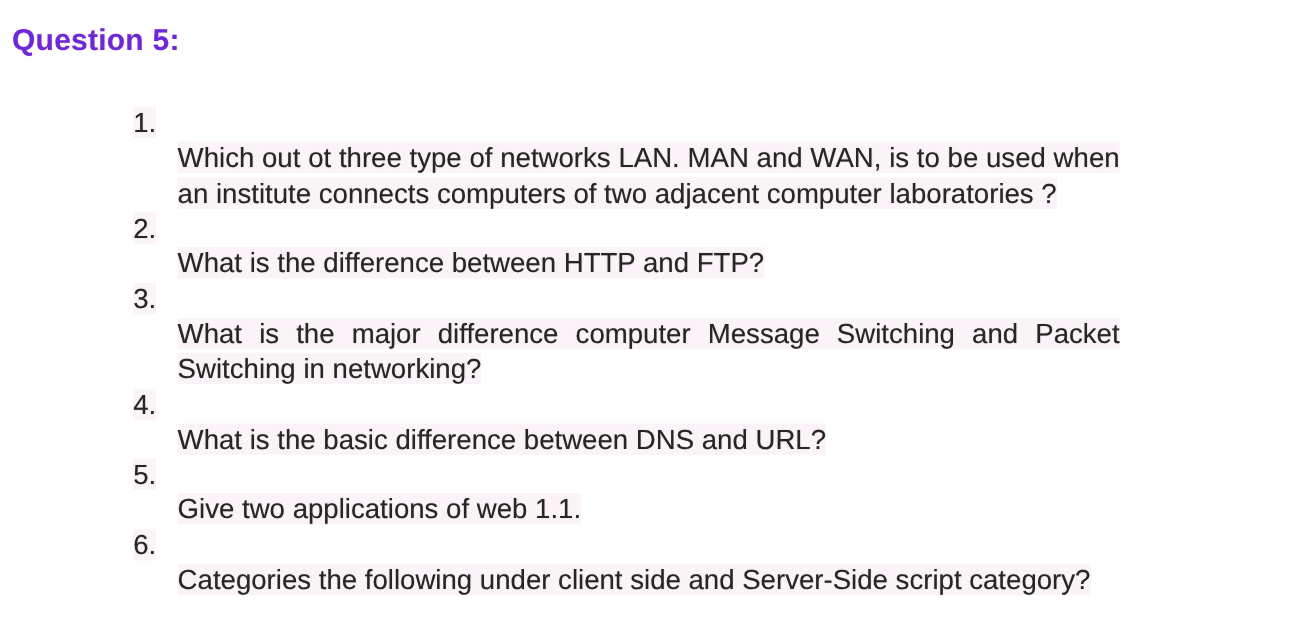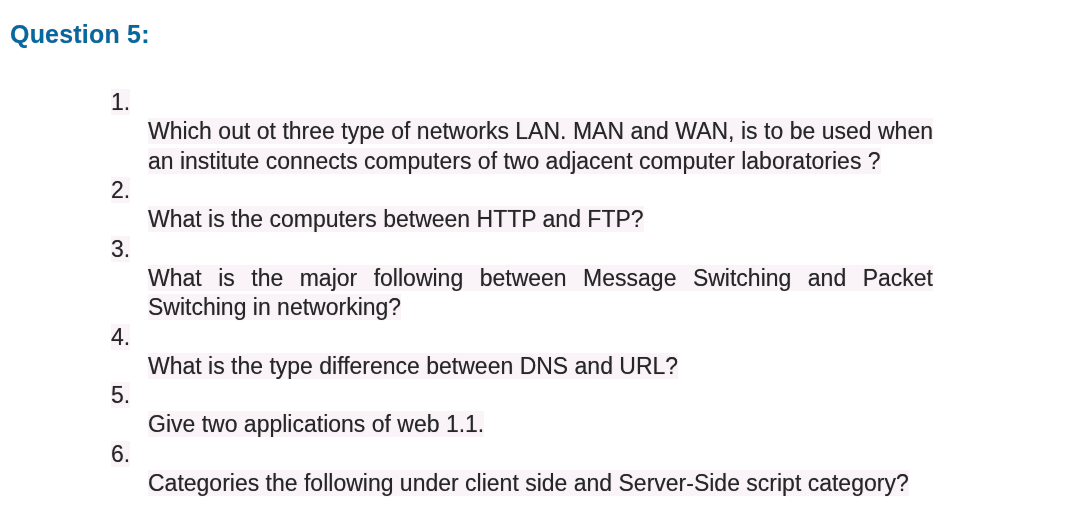--- a/index.html
+++ b/index.html
@@ -11,21 +11,21 @@
     color: #262626;
     overflow: hidden;
   }
   .page-title {
     position: absolute;
     top: 20px;
     left: 10px;
     font-size: 25px;
     font-weight: bold;
     letter-spacing: 0.2px;
-    color: #0369a1;
+    color: #6d28d9;
     text-shadow: 0 0 1px rgba(216,80,47,0.4);
   }
   .question-list {
     position: absolute;
     top: 88px;
     left: 111px;
     width: 822px;
     font-size: 23px;
     line-height: 29.5px;
     text-shadow: 0 0 0.8px rgba(38,38,38,0.45);
@@ -72,31 +72,31 @@
 
 <div class="question-list">
 
   <div class="q-row">
     <div class="q-num"><span class="hl">1.</span></div>
     <div class="q-text"><span class="hl">Which out ot three type of networks LAN. MAN and WAN, is to be used when an institute connects computers of two adjacent computer laboratories ?</span></div>
   </div>
 
   <div class="q-row">
     <div class="q-num"><span class="hl">2.</span></div>
-    <div class="q-text"><span class="hl">What is the computers between HTTP and FTP?</span></div>
+    <div class="q-text"><span class="hl">What is the difference between HTTP and FTP?</span></div>
   </div>
 
   <div class="q-row">
     <div class="q-num"><span class="hl">3.</span></div>
-    <div class="q-text"><span class="hl">What is the major following between Message Switching and Packet Switching in networking?</span></div>
+    <div class="q-text"><span class="hl">What is the major difference computer Message Switching and Packet Switching in networking?</span></div>
   </div>
 
   <div class="q-row">
     <div class="q-num"><span class="hl">4.</span></div>
-    <div class="q-text"><span class="hl">What is the type difference between DNS and URL?</span></div>
+    <div class="q-text"><span class="hl">What is the basic difference between DNS and URL?</span></div>
   </div>
 
   <div class="q-row">
     <div class="q-num"><span class="hl">5.</span></div>
     <div class="q-text"><span class="hl">Give two applications of web 1.1.</span></div>
   </div>
 
   <div class="q-row">
     <div class="q-num"><span class="hl">6.</span></div>
     <div class="q-text"><span class="hl">Categories the following under client side and Server-Side script category?</span></div>

